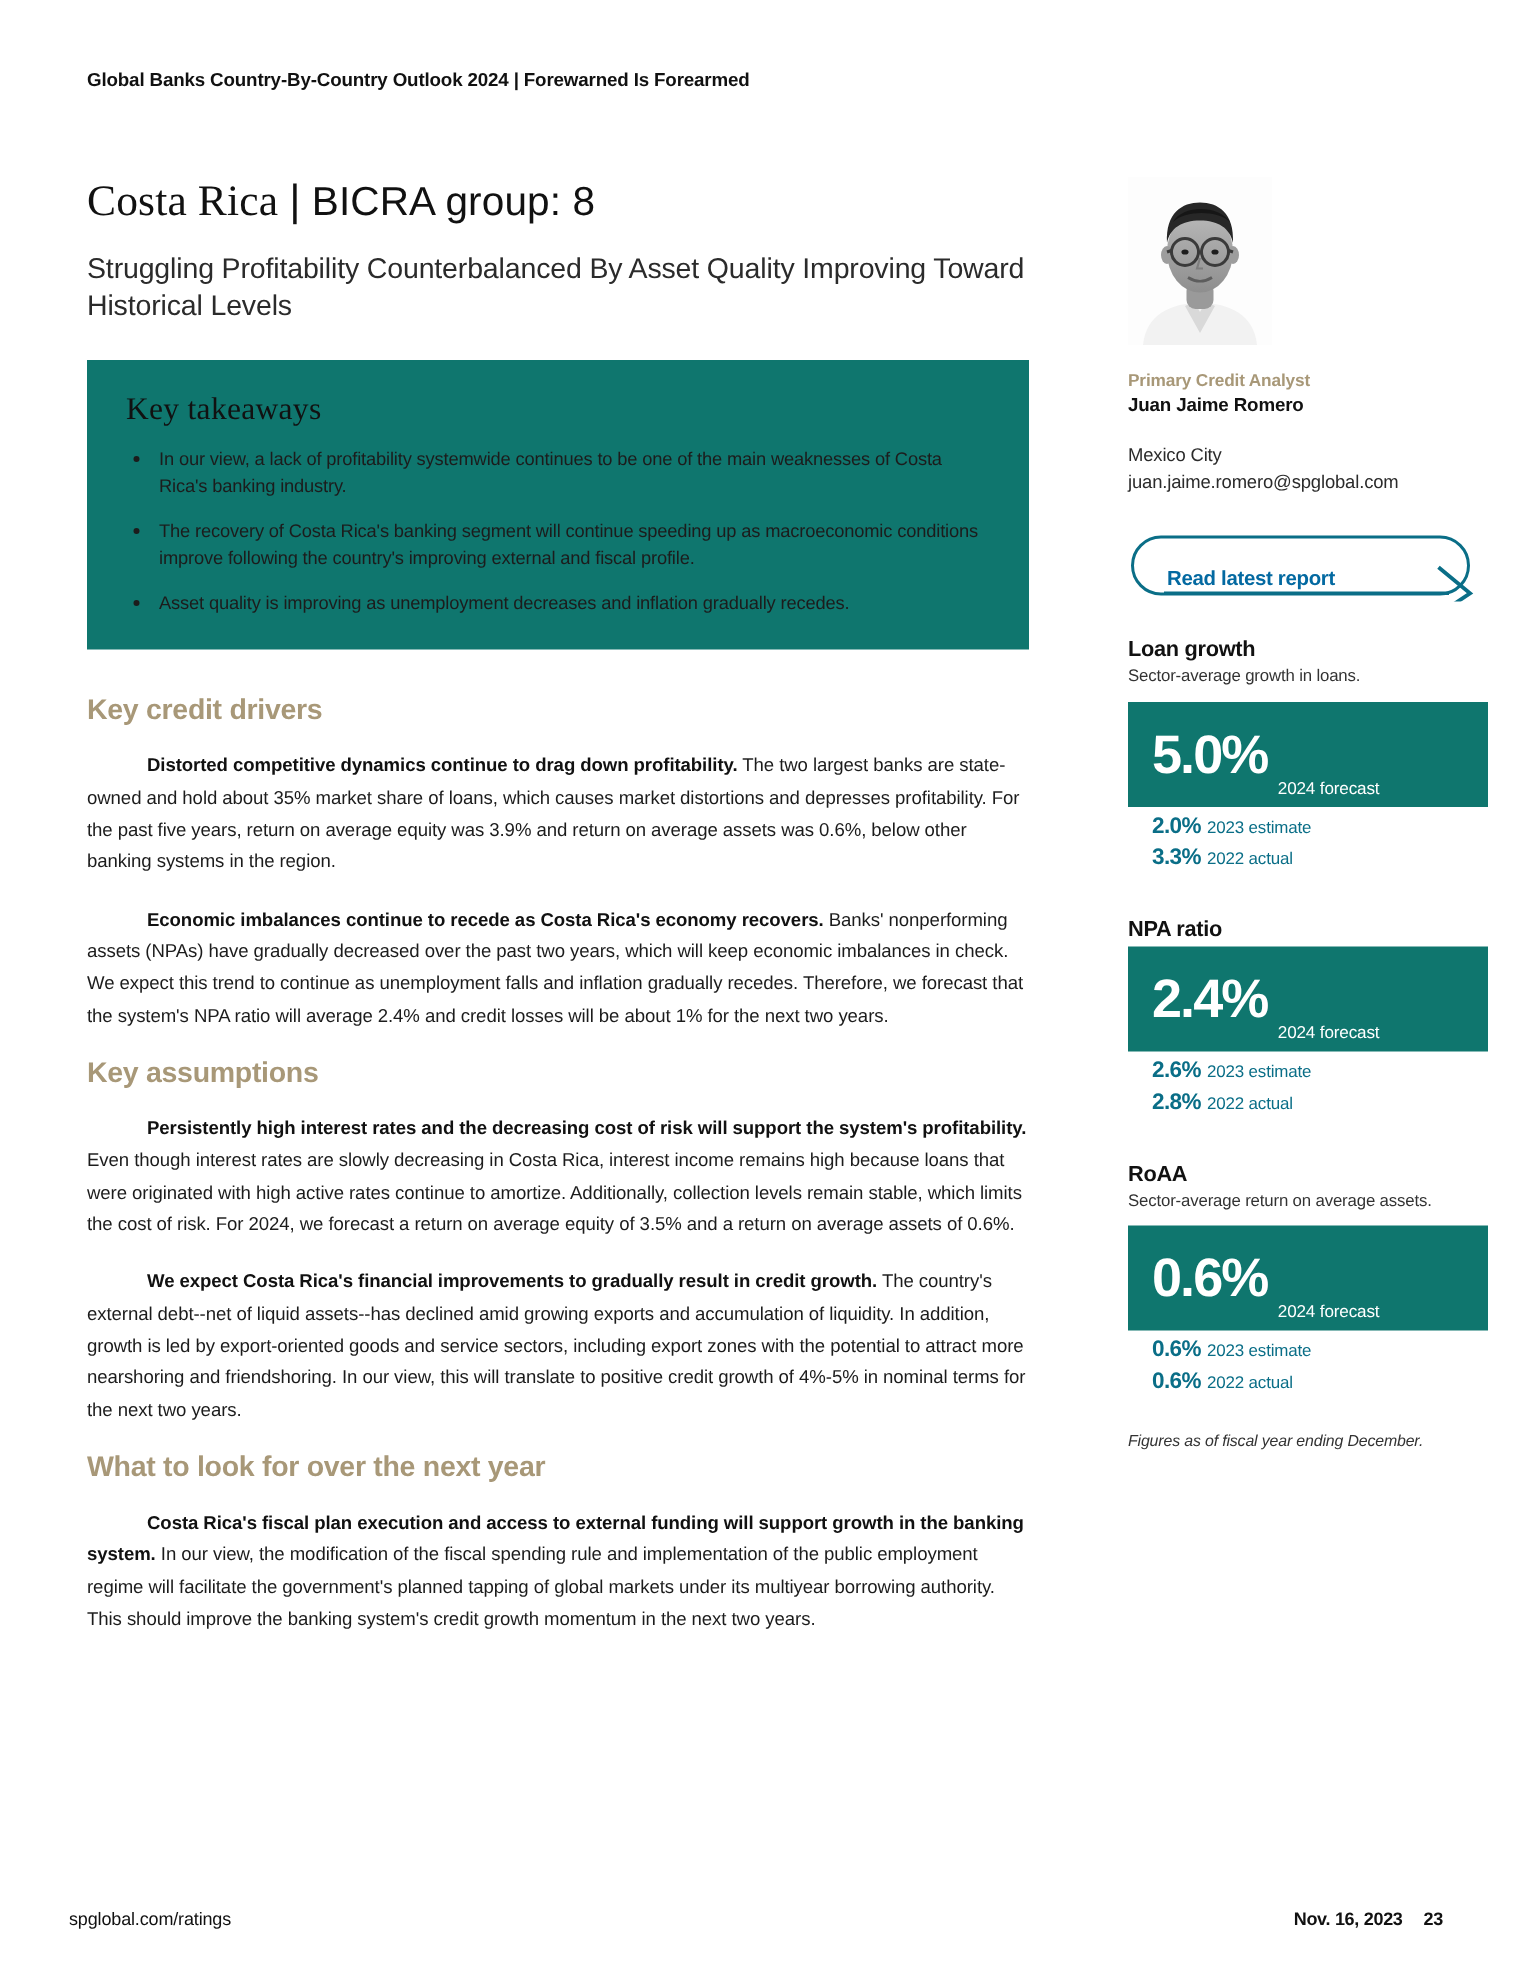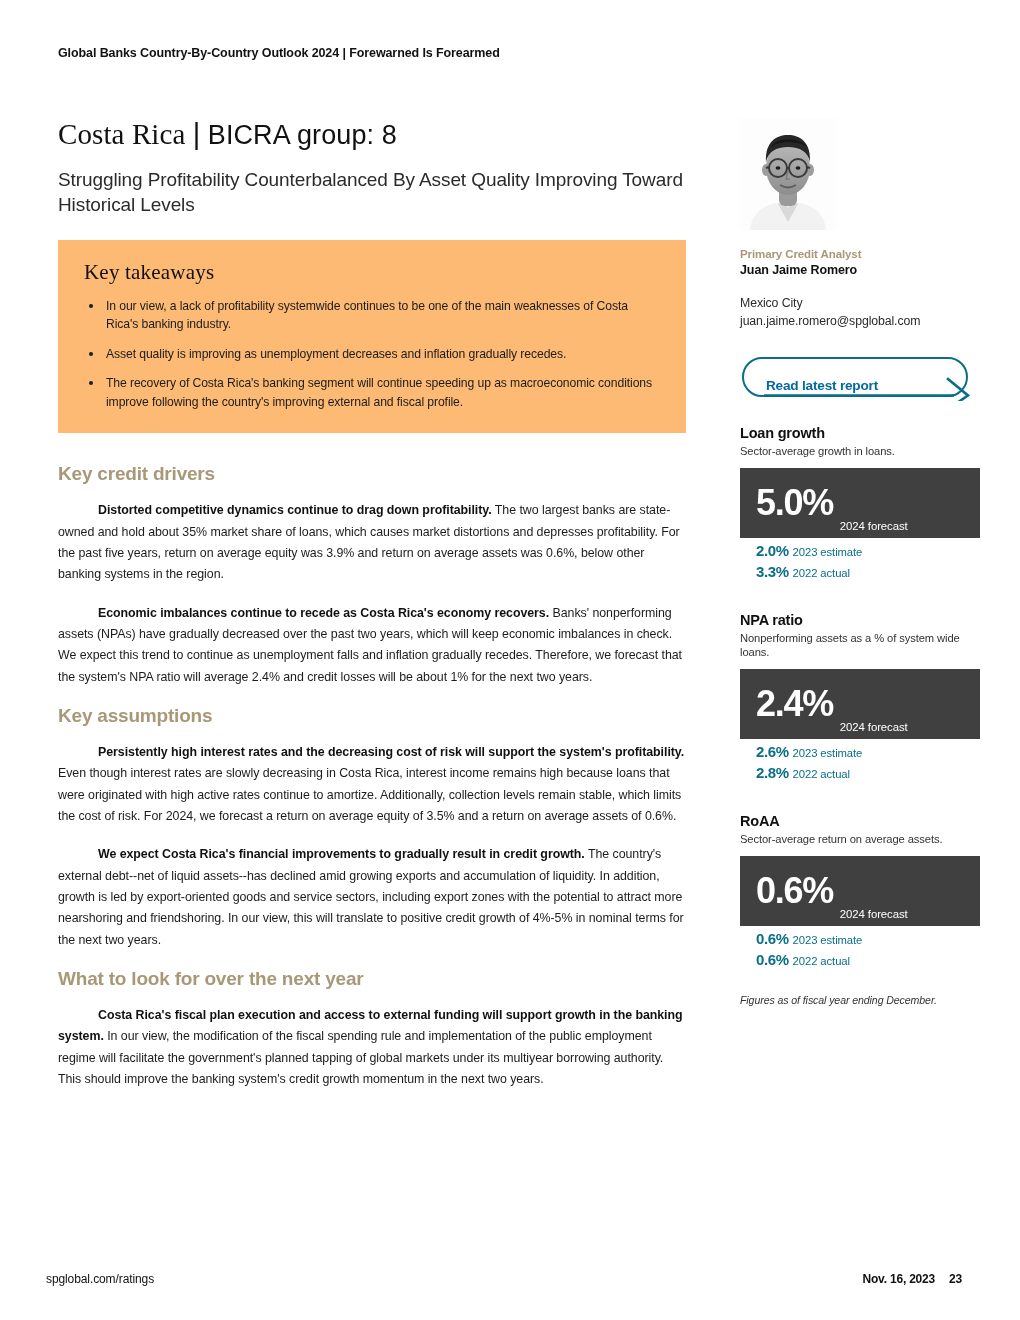--- a/index.html
+++ b/index.html
@@ -23,21 +23,21 @@
   
   .running-head {
     font-size: 12.5px;
     font-weight: bold;
     letter-spacing: -0.1px;
     color: #111;
     margin-bottom: 58px;
   }
 
   
-  .columns { display: flex; gap: 0; }
+  .columns { display: flex; gap: 12px; }
   .col-main { width: 628px; flex: 0 0 628px; }
   .col-side { width: 240px; flex: 0 0 240px; margin-left: 54px; }
 
   
   .doc-title {
     font-family: "Liberation Serif", serif;
     font-size: 29px;
     font-weight: normal;
     color: #111;
     letter-spacing: 0.1px;
@@ -54,21 +54,21 @@
     font-size: 19px;
     font-weight: 300;
     line-height: 1.33;
     color: #2b2b2b;
     letter-spacing: -0.1px;
     margin-bottom: 22px;
   }
 
   
   .takeaways {
-    background: #fdba74;
+    background: #0f766e;
     padding: 20px 26px 22px 26px;
     margin-bottom: 30px;
   }
   .takeaways h2 {
     font-family: "Liberation Serif", serif;
     font-size: 21px;
     font-weight: normal;
     color: #111;
     margin-bottom: 12px;
     letter-spacing: 0.2px;
@@ -189,21 +189,21 @@
   }
   .metric-sub {
     font-size: 11.2px;
     font-weight: 300;
     color: #333;
     line-height: 1.33;
     letter-spacing: -0.1px;
     margin-bottom: 9px;
   }
   .metric-card {
-    background: #404040;
+    background: #0f766e;
     height: 70px;
     display: flex;
     align-items: center;
     padding-left: 16px;
   }
   .metric-card .big {
     font-size: 36px;
     font-weight: bold;
     color: #ffffff;
     letter-spacing: -1.3px;
@@ -280,22 +280,22 @@
         <span class="sep">|</span>
         <span class="thin">BICRA group: 8</span>
       </h1>
 
       <div class="doc-subtitle">Struggling Profitability Counterbalanced By Asset Quality Improving Toward Historical Levels</div>
 
       <div class="takeaways">
         <h2>Key takeaways</h2>
         <ul>
           <li>In our view, a lack of profitability systemwide continues to be one of the main weaknesses of Costa Rica's banking industry.</li>
+          <li>The recovery of Costa Rica's banking segment will continue speeding up as macroeconomic conditions improve following the country's improving external and fiscal profile.</li>
           <li>Asset quality is improving as unemployment decreases and inflation gradually recedes.</li>
-          <li>The recovery of Costa Rica's banking segment will continue speeding up as macroeconomic conditions improve following the country's improving external and fiscal profile.</li>
         </ul>
       </div>
 
       <h3 class="section-head">Key credit drivers</h3>
       <p class="para">
         <b>Distorted competitive dynamics continue to drag down profitability.</b><span> The two largest banks are state-owned and hold about 35% market share of loans, which causes market distortions and depresses profitability. For the past five years, return on average equity was 3.9% and return on average assets was 0.6%, below other banking systems in the region.</span>
       </p>
       <p class="para">
         <b>Economic imbalances continue to recede as Costa Rica's economy recovers.</b><span> Banks' nonperforming assets (NPAs) have gradually decreased over the past two years, which will keep economic imbalances in check. We expect this trend to continue as unemployment falls and inflation gradually recedes. Therefore, we forecast that the system's NPA ratio will average 2.4% and credit losses will be about 1% for the next two years.</span>
       </p>
@@ -382,21 +382,20 @@
         <div class="metric-row">
           <span class="val">3.3%</span>
           <span class="cap">2022 actual</span>
         </div>
       </div>
 
       <div class="metric-gap"></div>
 
       <div class="metric">
         <div class="metric-title">NPA ratio</div>
-        <div class="metric-sub">Nonperforming assets as a % of system wide loans.</div>
         <div class="metric-card">
           <span class="big">2.4%</span>
           <span class="cap">2024 forecast</span>
         </div>
         <div class="metric-row">
           <span class="val">2.6%</span>
           <span class="cap">2023 estimate</span>
         </div>
         <div class="metric-row">
           <span class="val">2.8%</span>

